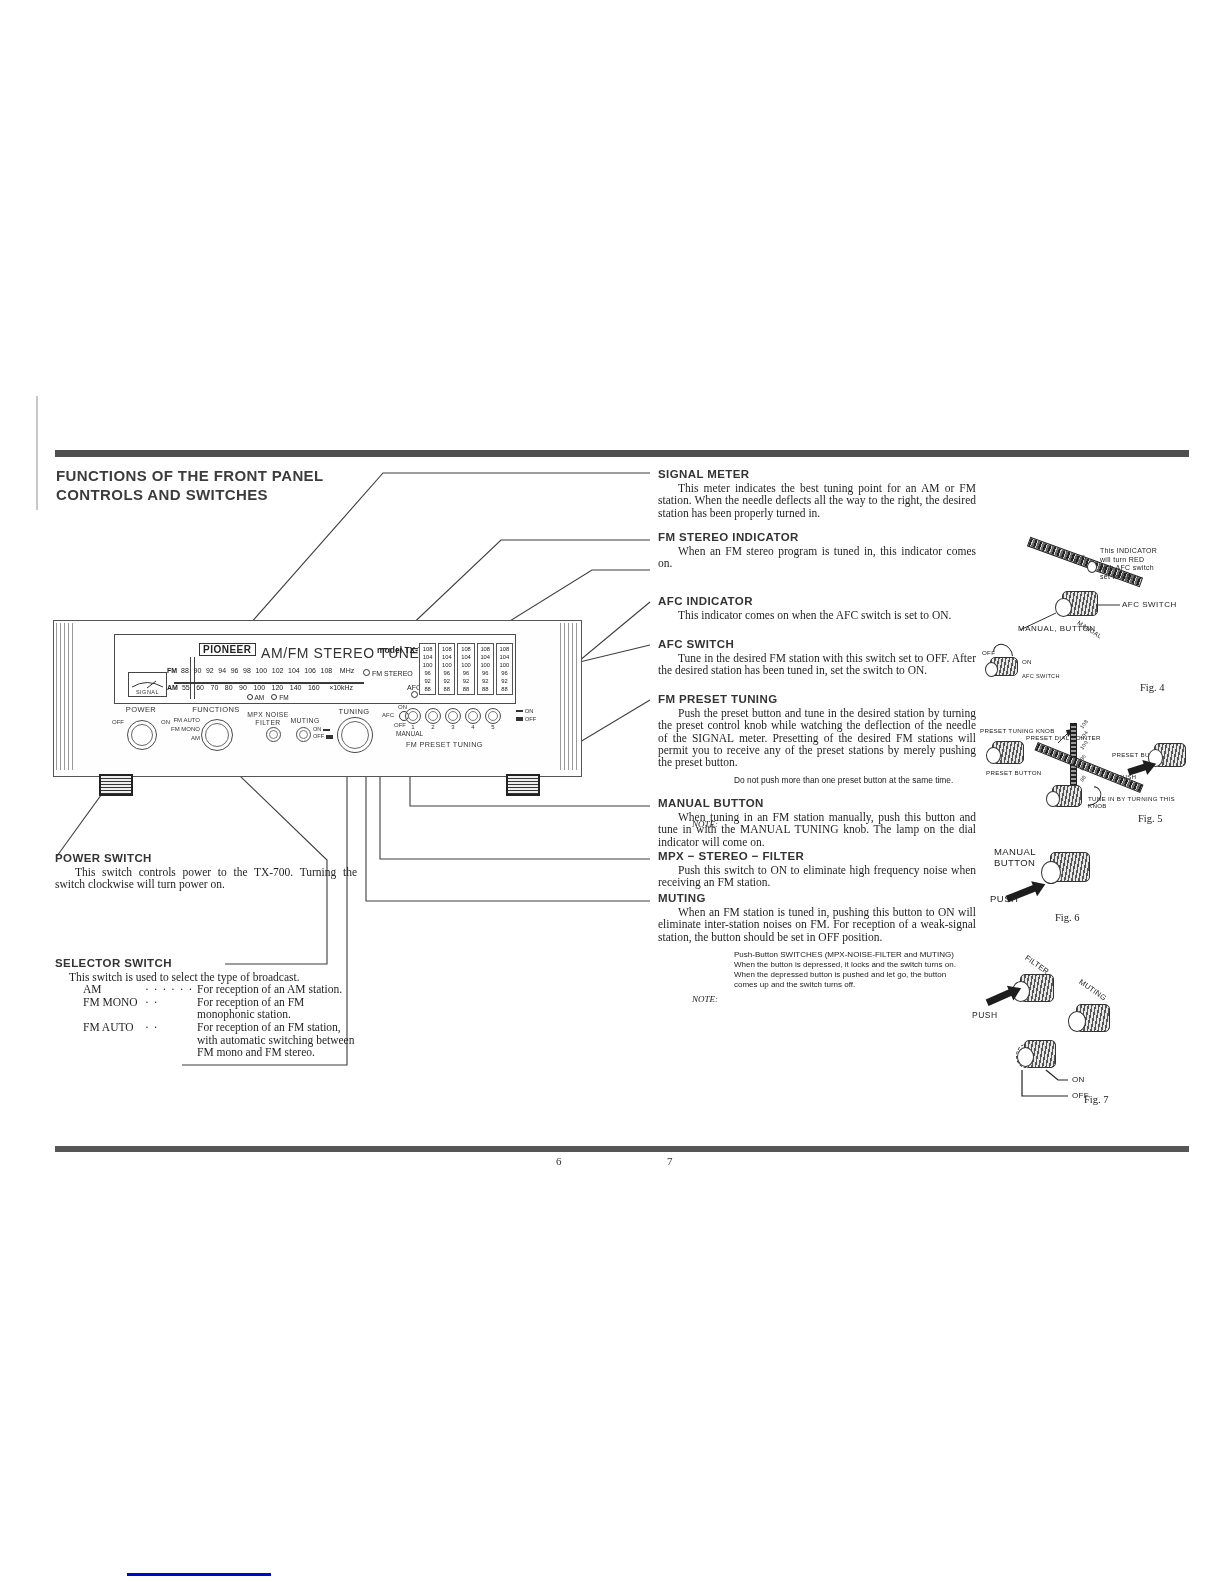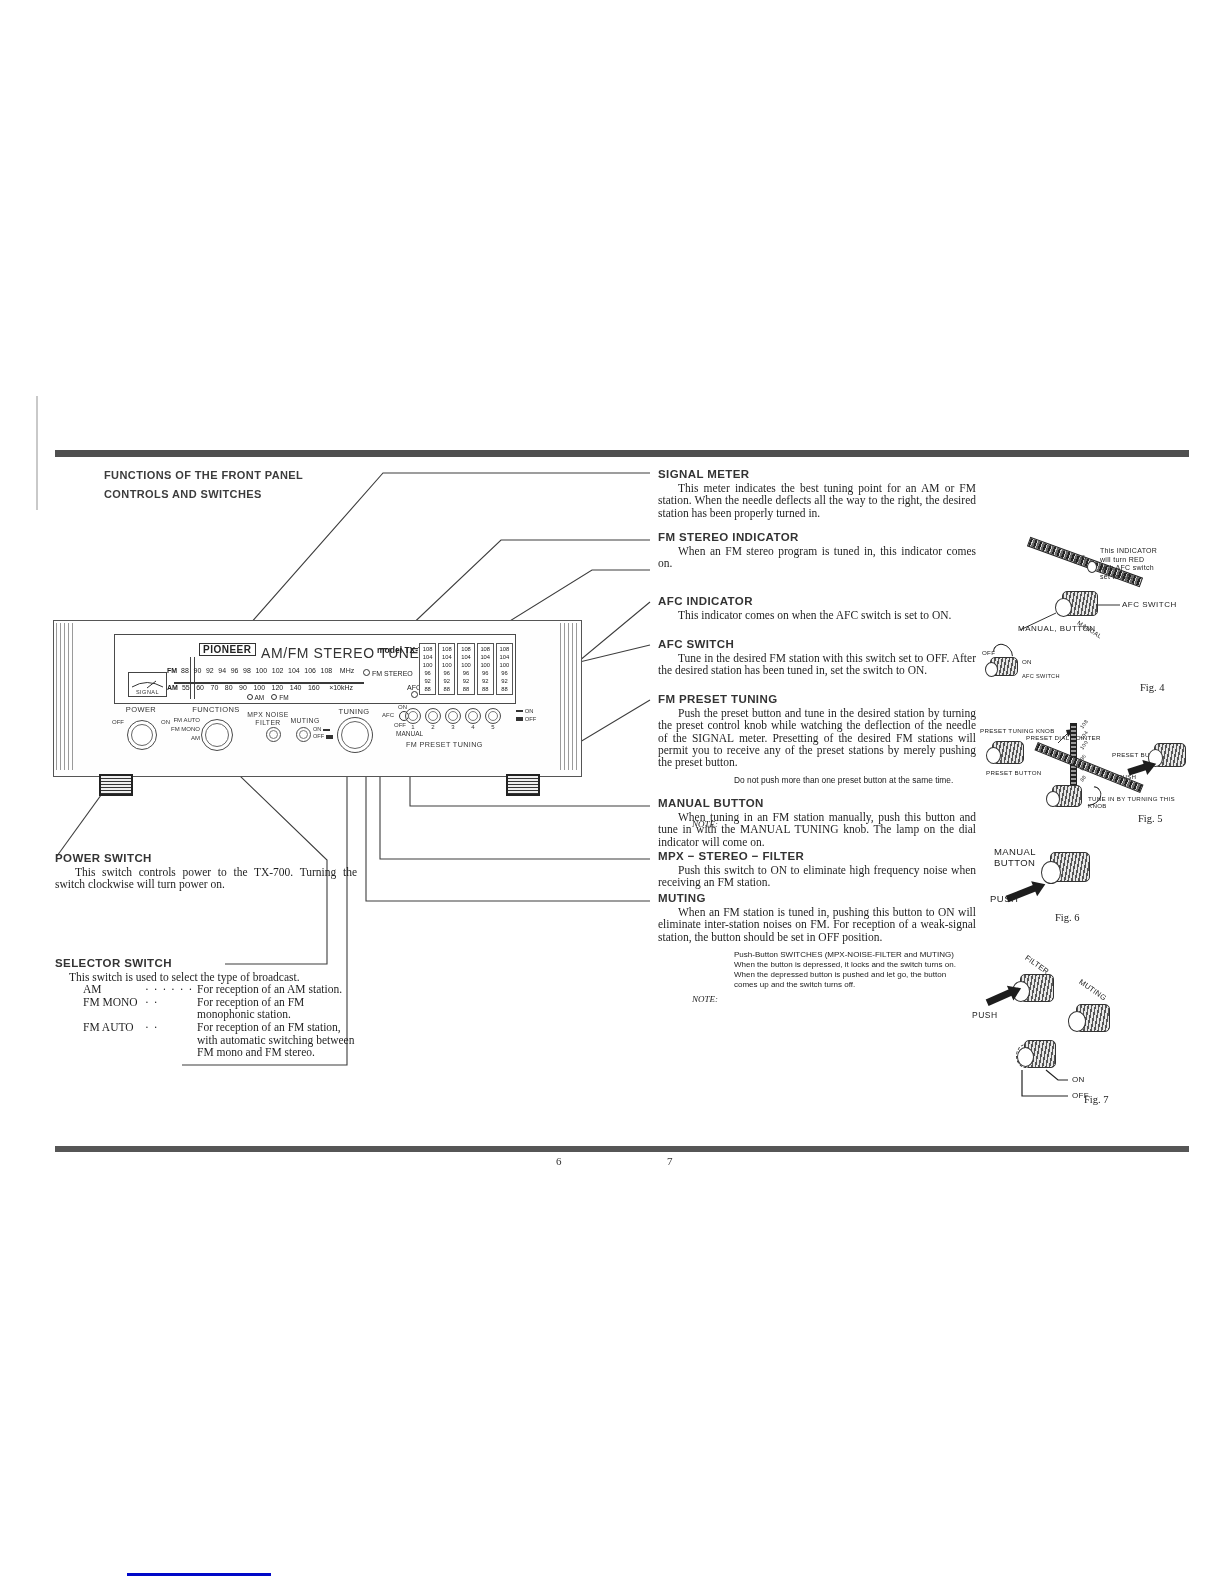--- a/index.html
+++ b/index.html
@@ -4,22 +4,22 @@
 <style>
   html,body{margin:0;padding:0;background:#e8e8e8;}
   .page{position:relative;width:1224px;height:1584px;background:#ffffff;overflow:hidden;
         font-family:"Liberation Sans",sans-serif;color:#2e2e2e;}
   .abs{position:absolute;}
   
   .vmark{left:36px;top:396px;width:2px;height:114px;background:#c9c9c9;}
   .topbar{left:55px;top:450px;width:1134px;height:7px;background:#4f4f4f;}
   .botbar{left:55px;top:1146px;width:1134px;height:6px;background:#565656;}
   .blueline{left:127px;top:1573px;width:144px;height:3px;background:#0008c8;}
-  .page-heading{left:56px;top:466px;width:330px;font-size:11px;font-weight:bold;
-     letter-spacing:.4px;line-height:19px;color:#3c3c3c;margin-left:48px;}
+  .page-heading{left:56px;top:466px;width:330px;font-size:15px;font-weight:bold;
+     letter-spacing:.4px;line-height:19px;color:#3c3c3c;}
   .pagenum{font-family:"Liberation Serif",serif;font-size:11px;color:#333;}
   
   svg.lines{left:0;top:0;pointer-events:none;}
   svg.lines polyline,svg.lines path{fill:none;stroke:#3d3d3d;stroke-width:1.1;}
   
   .sect{position:absolute;left:658px;width:318px;}
   .sect h3,.lsect h3{margin:0;font-size:11.5px;font-weight:bold;letter-spacing:.4px;color:#333;}
   .sect p,.lsect p{margin:2px 0 0 0;font-family:"Liberation Serif",serif;font-size:11.5px;
      line-height:12.3px;text-align:justify;color:#1f1f1f;}
   .sect p .ind,.lsect p .ind{display:inline-block;width:20px;}

